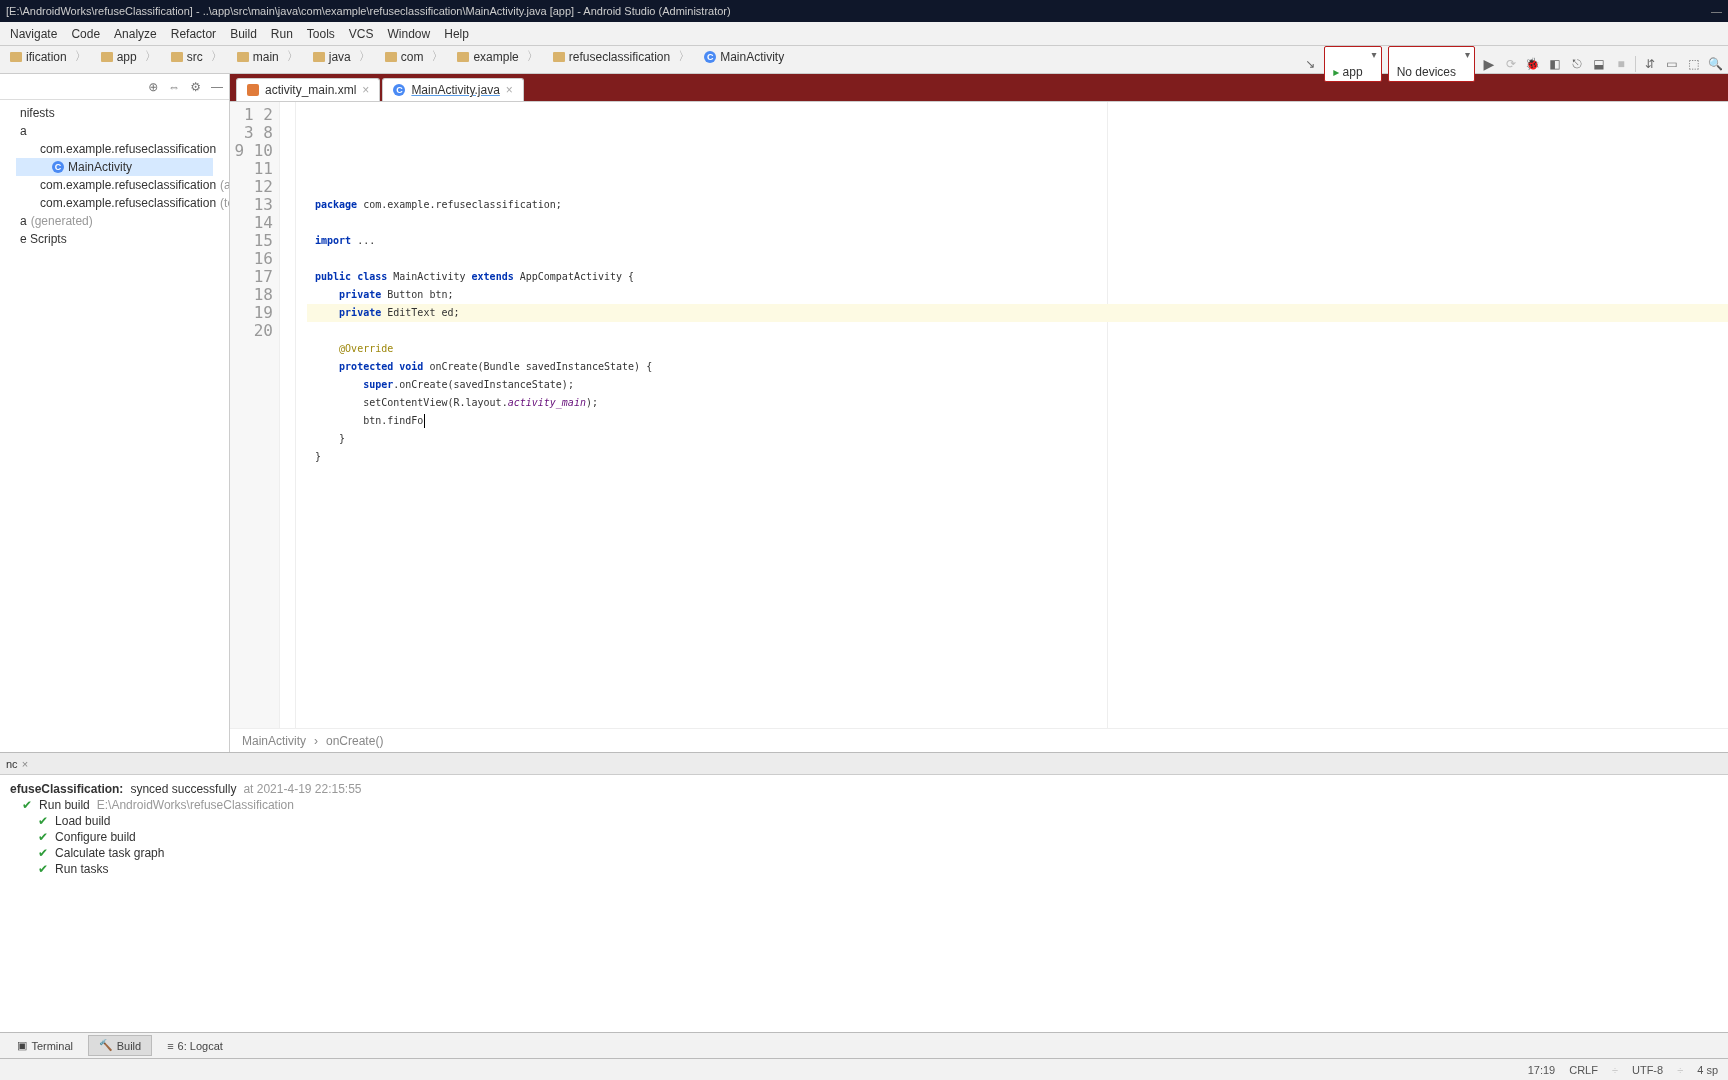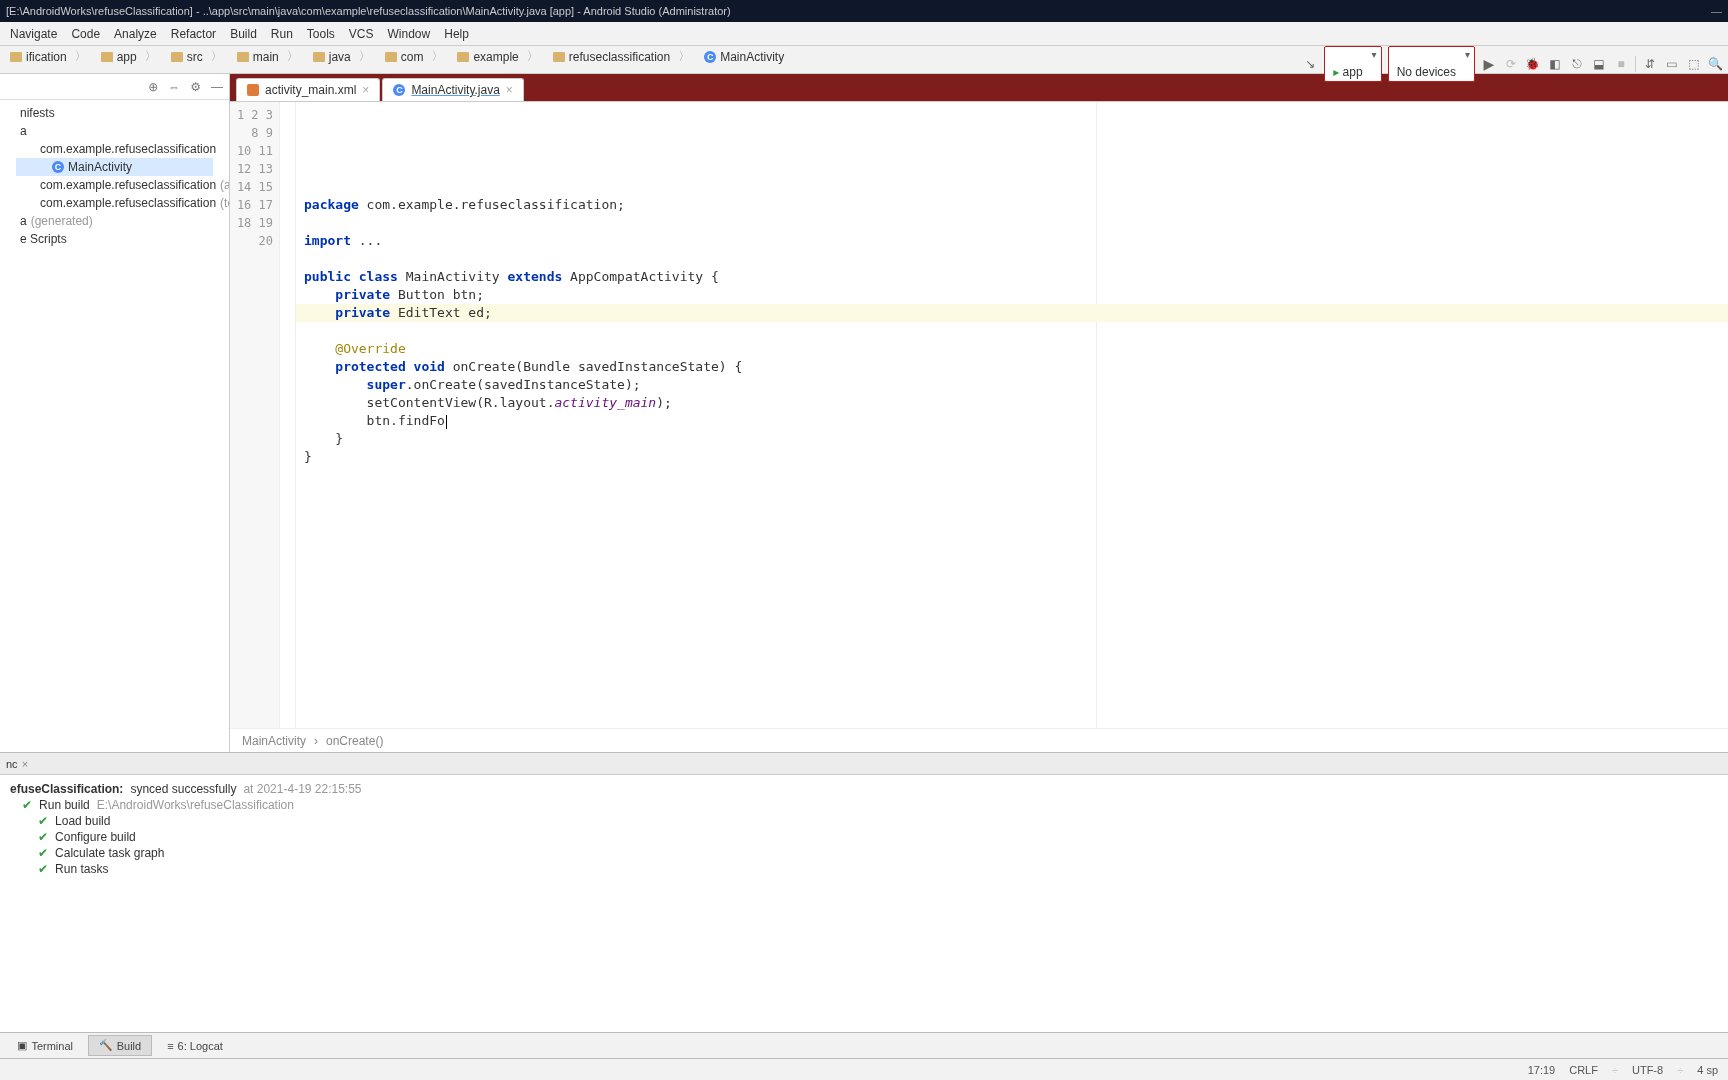--- a/index.html
+++ b/index.html
@@ -79,26 +79,27 @@
   .tabs-row {
     height:28px; border-bottom:1px solid #ccc; background:#7f1d1d; display:flex; align-items:flex-end; padding:0 6px;
   }
   .tab { background:#fff;border:1px solid #ccc;border-bottom:none;padding:4px 10px;margin-right:2px;display:flex;align-items:center;gap:6px;border-top-left-radius:3px;border-top-right-radius:3px; position:relative;}
   .tab.active { background:#fff; }
   .tab .xml-ico{width:12px;height:12px;background:#e07b3a;border-radius:2px;}
   .tab .close{color:#aaa;font-size:12px;}
   .tab .u { text-decoration: underline; text-decoration-color:#5a9de8; }
   .code-area { flex:1; display:flex; background:#fff; overflow:hidden; position:relative; }
   .gutter {
-    width:50px; background:#f7f7f7;border-right:1px solid #eee;color:#999;font-family:Consolas, monospace;font-size:12px;text-align:right;padding:4px 6px 4px 2px;line-height:18px;
+    width:50px; background:#f7f7f7;border-right:1px solid #eee;color:#999;font-family:Consolas, monospace;font-size:16px;text-align:right;padding:4px 6px 4px 2px;line-height:18px;
   }
   .fold-col { width:16px; background:#fff; border-right:1px solid #eee;}
   .code {
-    flex:1; font-family:Consolas, monospace; font-size:13px; line-height:18px; padding:4px 8px; white-space:pre; color:#333;
+    flex:1; font-family:Consolas, monospace; font-size:10px; line-height:18px; padding:4px 8px; white-space:pre; color:#333;
     position:relative;
+    margin-left:11px;
   }
   .kw { color:#0033b3; font-weight:bold; }
   .ann { color:#9e880d; }
   .ital { font-style:italic; color:#660e7a; }
   .highlight-line{ position:absolute; left:0; right:0; height:18px; background:#fdfae3; z-index:0;}
   .code-inner{position:relative;z-index:1;}
   .rmargin { position:absolute; top:0; bottom:0; left:800px; width:1px; background:#eee;}
   .crumb-bar { height:24px;border-top:1px solid #eee;background:#fff;color:#888;display:flex;align-items:center;padding:0 12px;gap:8px; }
   .build-panel {
     border-top:1px solid #bbb; background:#fff; height:280px; display:flex; flex-direction:column;

